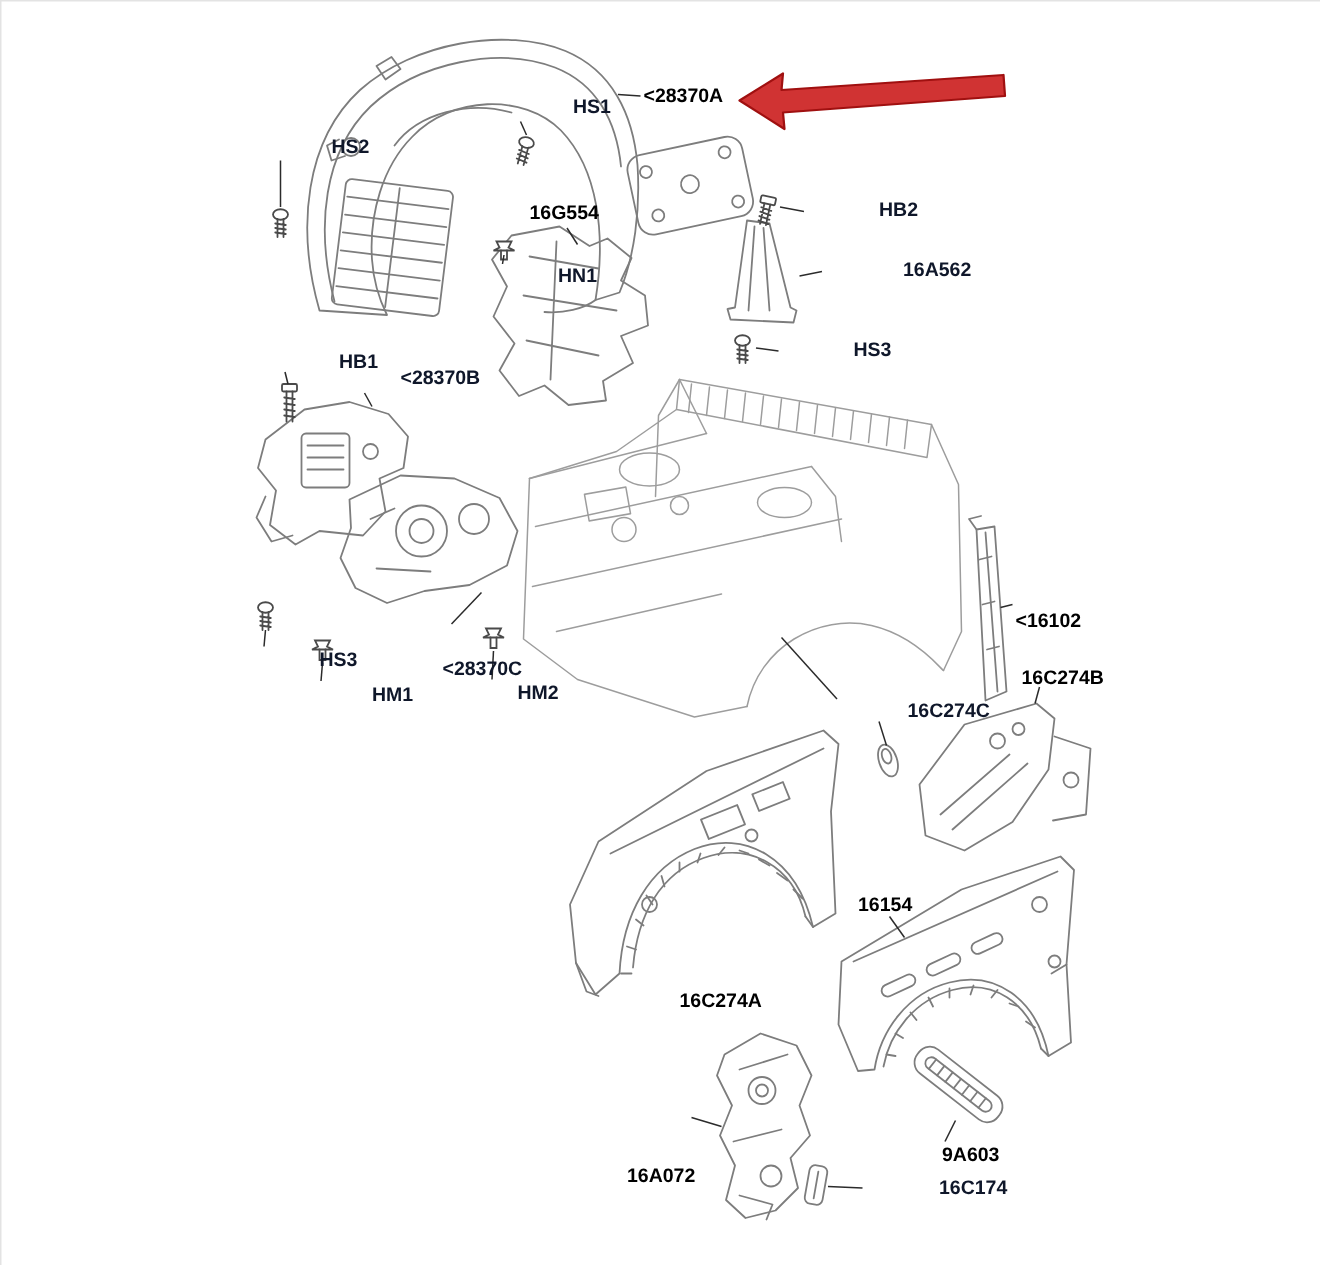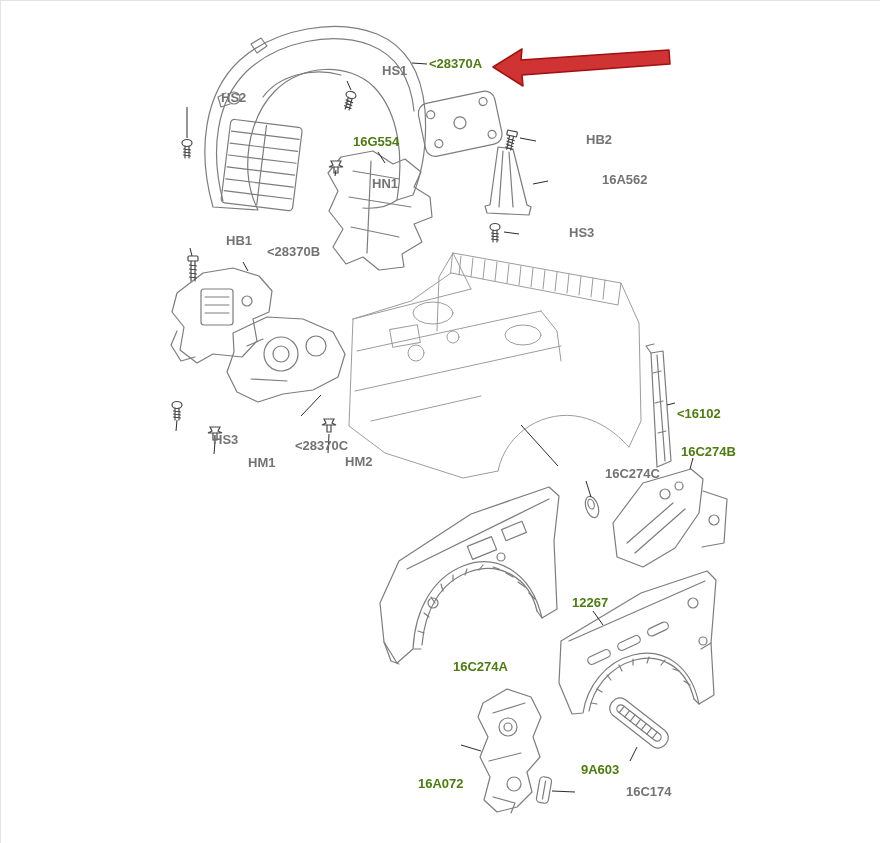--- a/index.html
+++ b/index.html
@@ -8,22 +8,22 @@
     font-family:"Liberation Sans",sans-serif;overflow:hidden;
     border:1px solid #e3e3e3;
   }
   .stage svg{position:absolute;left:0;top:0;}
   .part-label{
     position:absolute;
     font:bold 13px "Liberation Sans",sans-serif;
     white-space:nowrap;letter-spacing:0;line-height:14px;
     cursor:default;
   }
-  .part-label[data-color="green"]{color:#737373;padding-left:48px;}
-  .part-label[data-color="blue"]{color:#4d7c0f;cursor:pointer;}
+  .part-label[data-color="green"]{color:#0f172a;padding-left:48px;}
+  .part-label[data-color="blue"]{color:#000000;cursor:pointer;}
 </style>
 </head>
 <body>
 
 <div class="stage">
 
   <svg width="880" height="843" viewBox="0 0 880 843" xmlns="http://www.w3.org/2000/svg">
 
     <g fill="none" stroke="#7d7d7d" stroke-width="1.2" stroke-linejoin="round" stroke-linecap="round">
 
@@ -236,19 +236,19 @@
   <div class="part-label" style="left:520px;top:225px" data-color="green">HS3</div>
   <div class="part-label" style="left:177px;top:233px" data-color="green">HB1</div>
   <div class="part-label" style="left:218px;top:244px" data-color="green">&lt;28370B</div>
   <div class="part-label" style="left:676px;top:406px" data-color="blue">&lt;16102</div>
   <div class="part-label" style="left:246px;top:438px" data-color="green">&lt;28370C</div>
   <div class="part-label" style="left:164px;top:432px" data-color="green">HS3</div>
   <div class="part-label" style="left:199px;top:455px" data-color="green">HM1</div>
   <div class="part-label" style="left:296px;top:454px" data-color="green">HM2</div>
   <div class="part-label" style="left:680px;top:444px" data-color="blue">16C274B</div>
   <div class="part-label" style="left:556px;top:466px" data-color="green">16C274C</div>
-  <div class="part-label" style="left:571px;top:595px" data-color="blue">12267</div>
+  <div class="part-label" style="left:571px;top:595px" data-color="blue">16154</div>
   <div class="part-label" style="left:452px;top:659px" data-color="blue">16C274A</div>
   <div class="part-label" style="left:417px;top:776px" data-color="blue">16A072</div>
-  <div class="part-label" style="left:580px;top:762px" data-color="blue">9A603</div>
+  <div class="part-label" style="left:627px;top:762px" data-color="blue">9A603</div>
   <div class="part-label" style="left:577px;top:784px" data-color="green">16C174</div>
 
 </div>
 
 </body></html>

